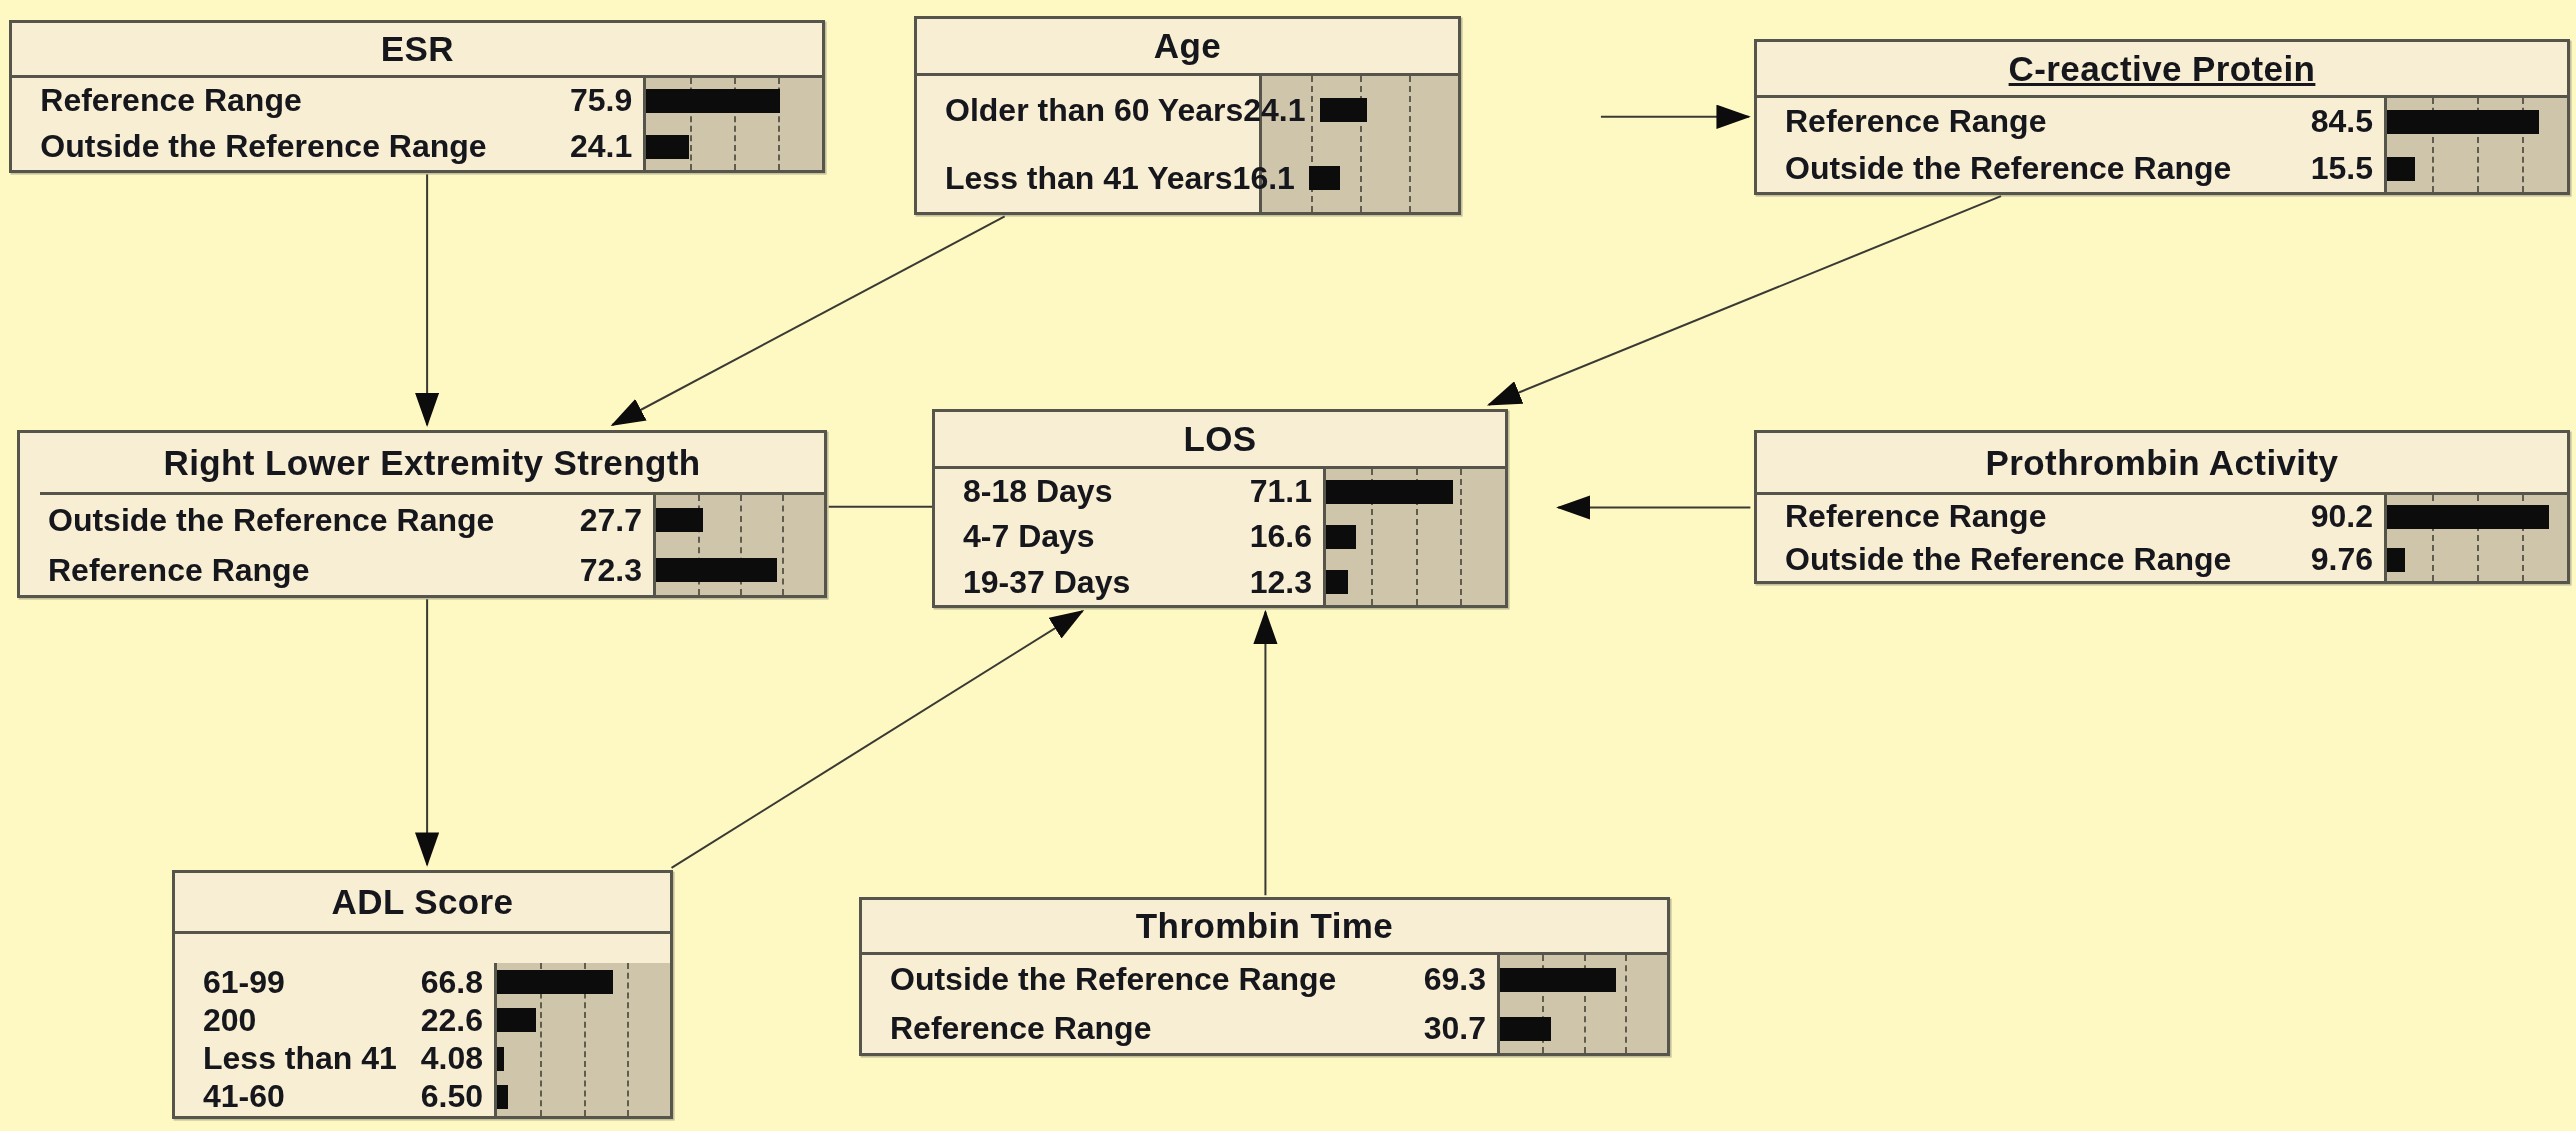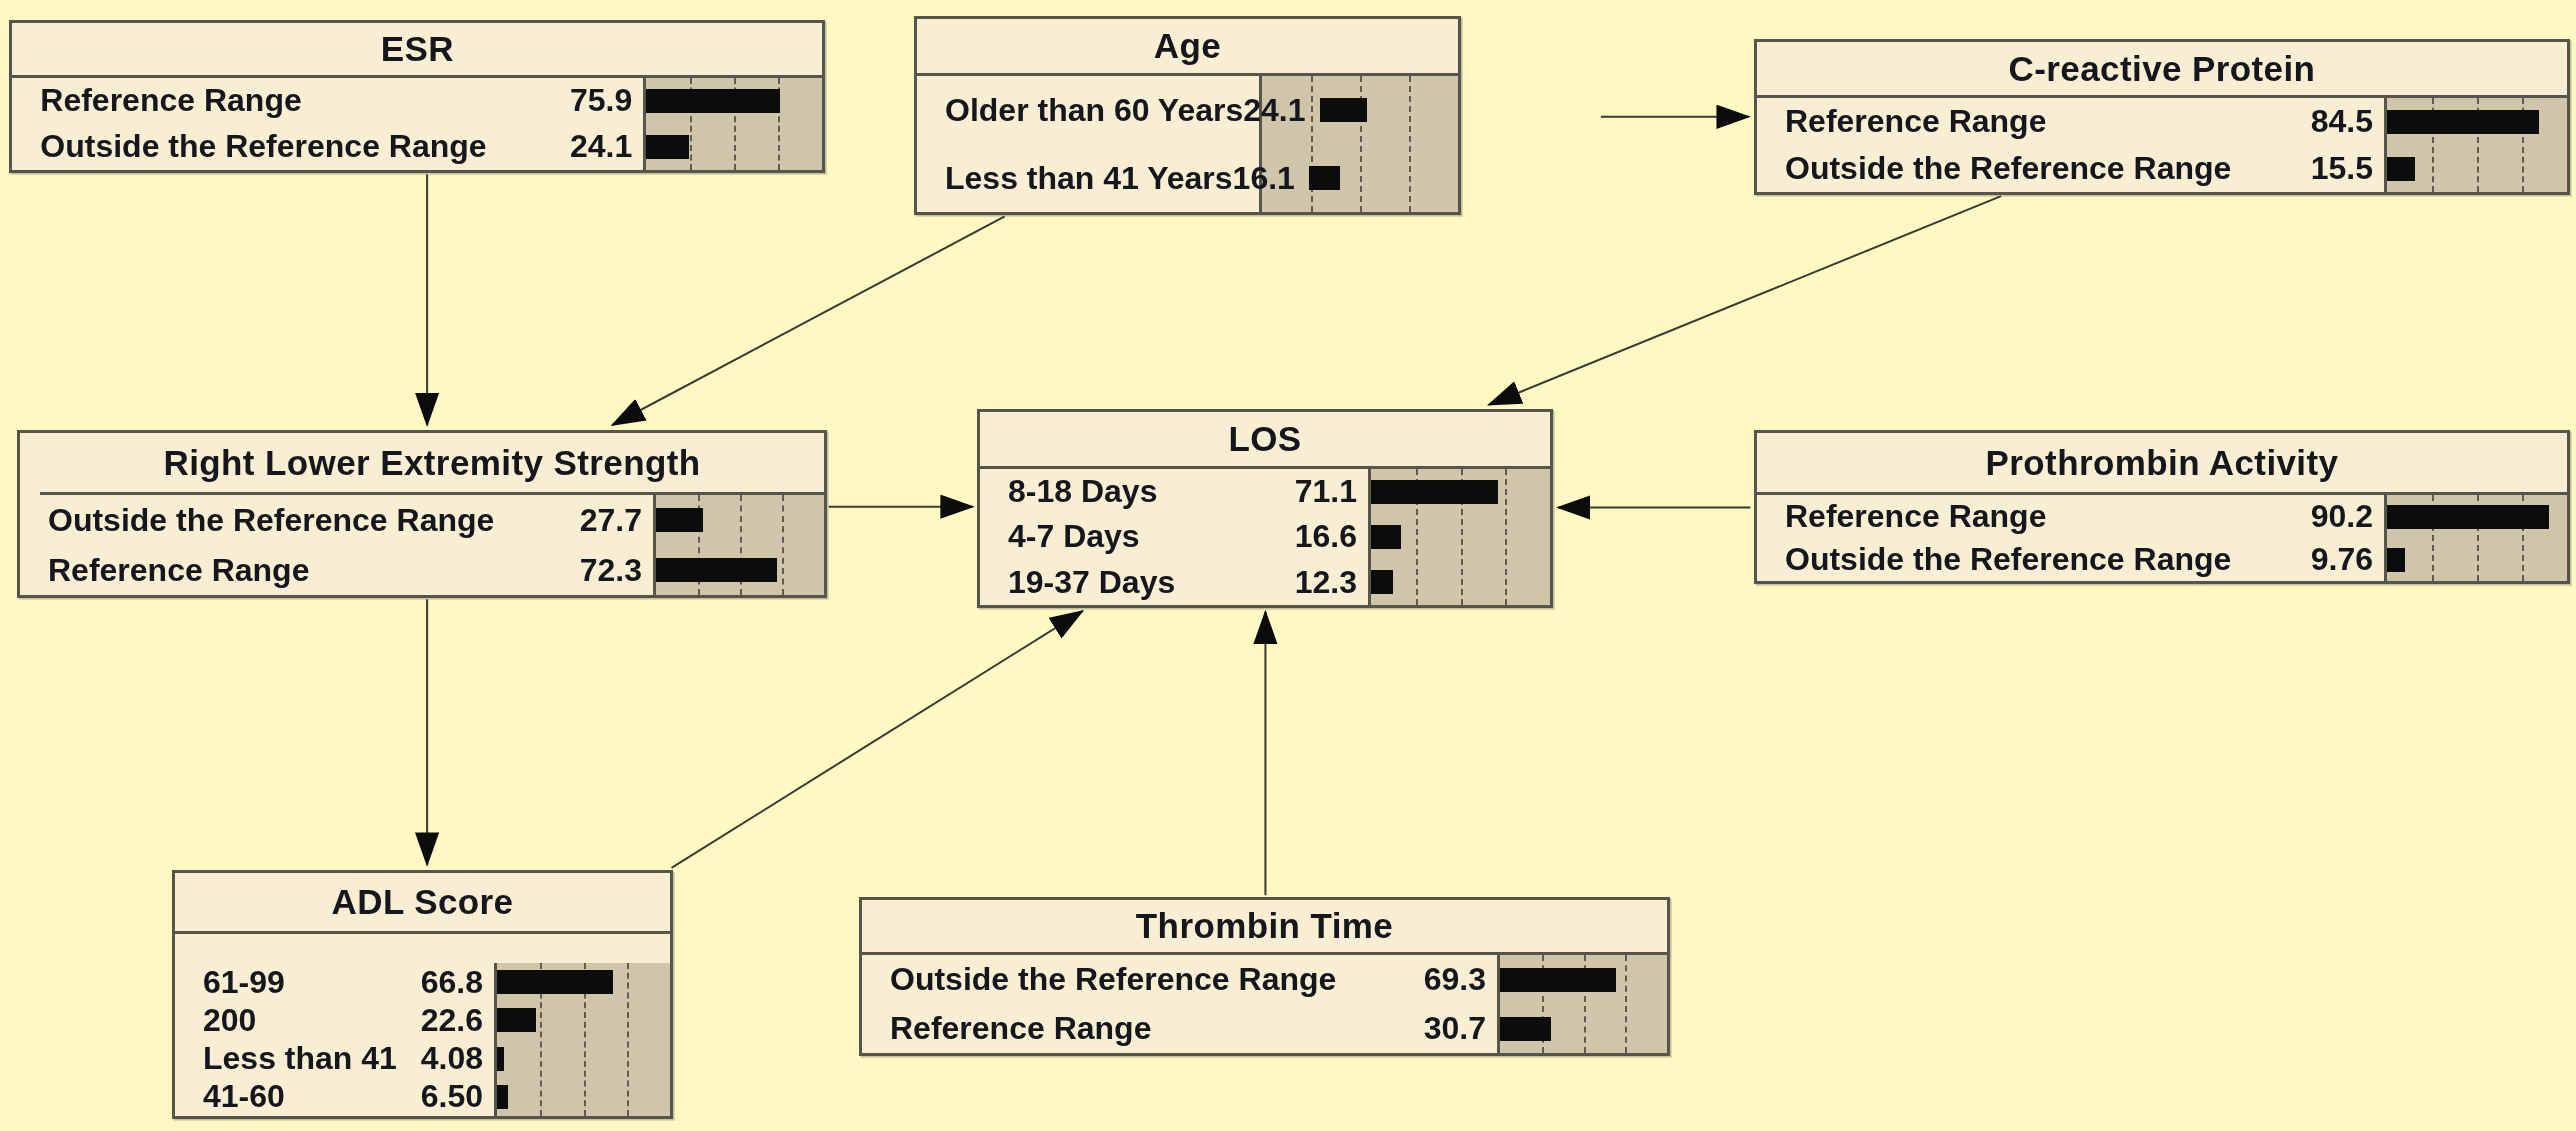--- a/index.html
+++ b/index.html
@@ -168,21 +168,21 @@
           <span class="val">16.1</span>
           <span class="barzone" style="width:196px;">
               <span class="bar" style="width: 16.1%;"></span>
             </span>
         </div>
       </div>
     </div>
   </div>
 
   <div class="node" style="left:1754px; top:39px; width:816px; height:156px;">
-    <div class="title" style="height:56px;">C-reactive Protein</div>
+    <div class="title" style="height:56px;text-decoration:underline;">C-reactive Protein</div>
     <div class="body">
       <div class="panel" style="width:180px;">
         <i class="gridline g25"></i>
         <i class="gridline g50"></i>
         <i class="gridline g75"></i>
       </div>
       <div class="rows">
         <div class="row">
           <span class="lbl">Reference Range</span>
           <span class="val">84.5</span>
@@ -221,21 +221,21 @@
           <span class="lbl">Reference Range</span>
           <span class="val">72.3</span>
           <span class="barzone" style="width:168px;">
               <span class="bar" style="width: 72.3%;"></span>
             </span>
         </div>
       </div>
     </div>
   </div>
 
-  <div class="node" style="left:977px; top:409px; width:576px; height:199px;">
+  <div class="node" style="left:932px; top:409px; width:576px; height:199px;">
     <div class="title" style="height:57px;">LOS</div>
     <div class="body">
       <div class="panel" style="width:179px;">
         <i class="gridline g25"></i>
         <i class="gridline g50"></i>
         <i class="gridline g75"></i>
       </div>
       <div class="rows">
         <div class="row">
           <span class="lbl">8-18 Days</span>

